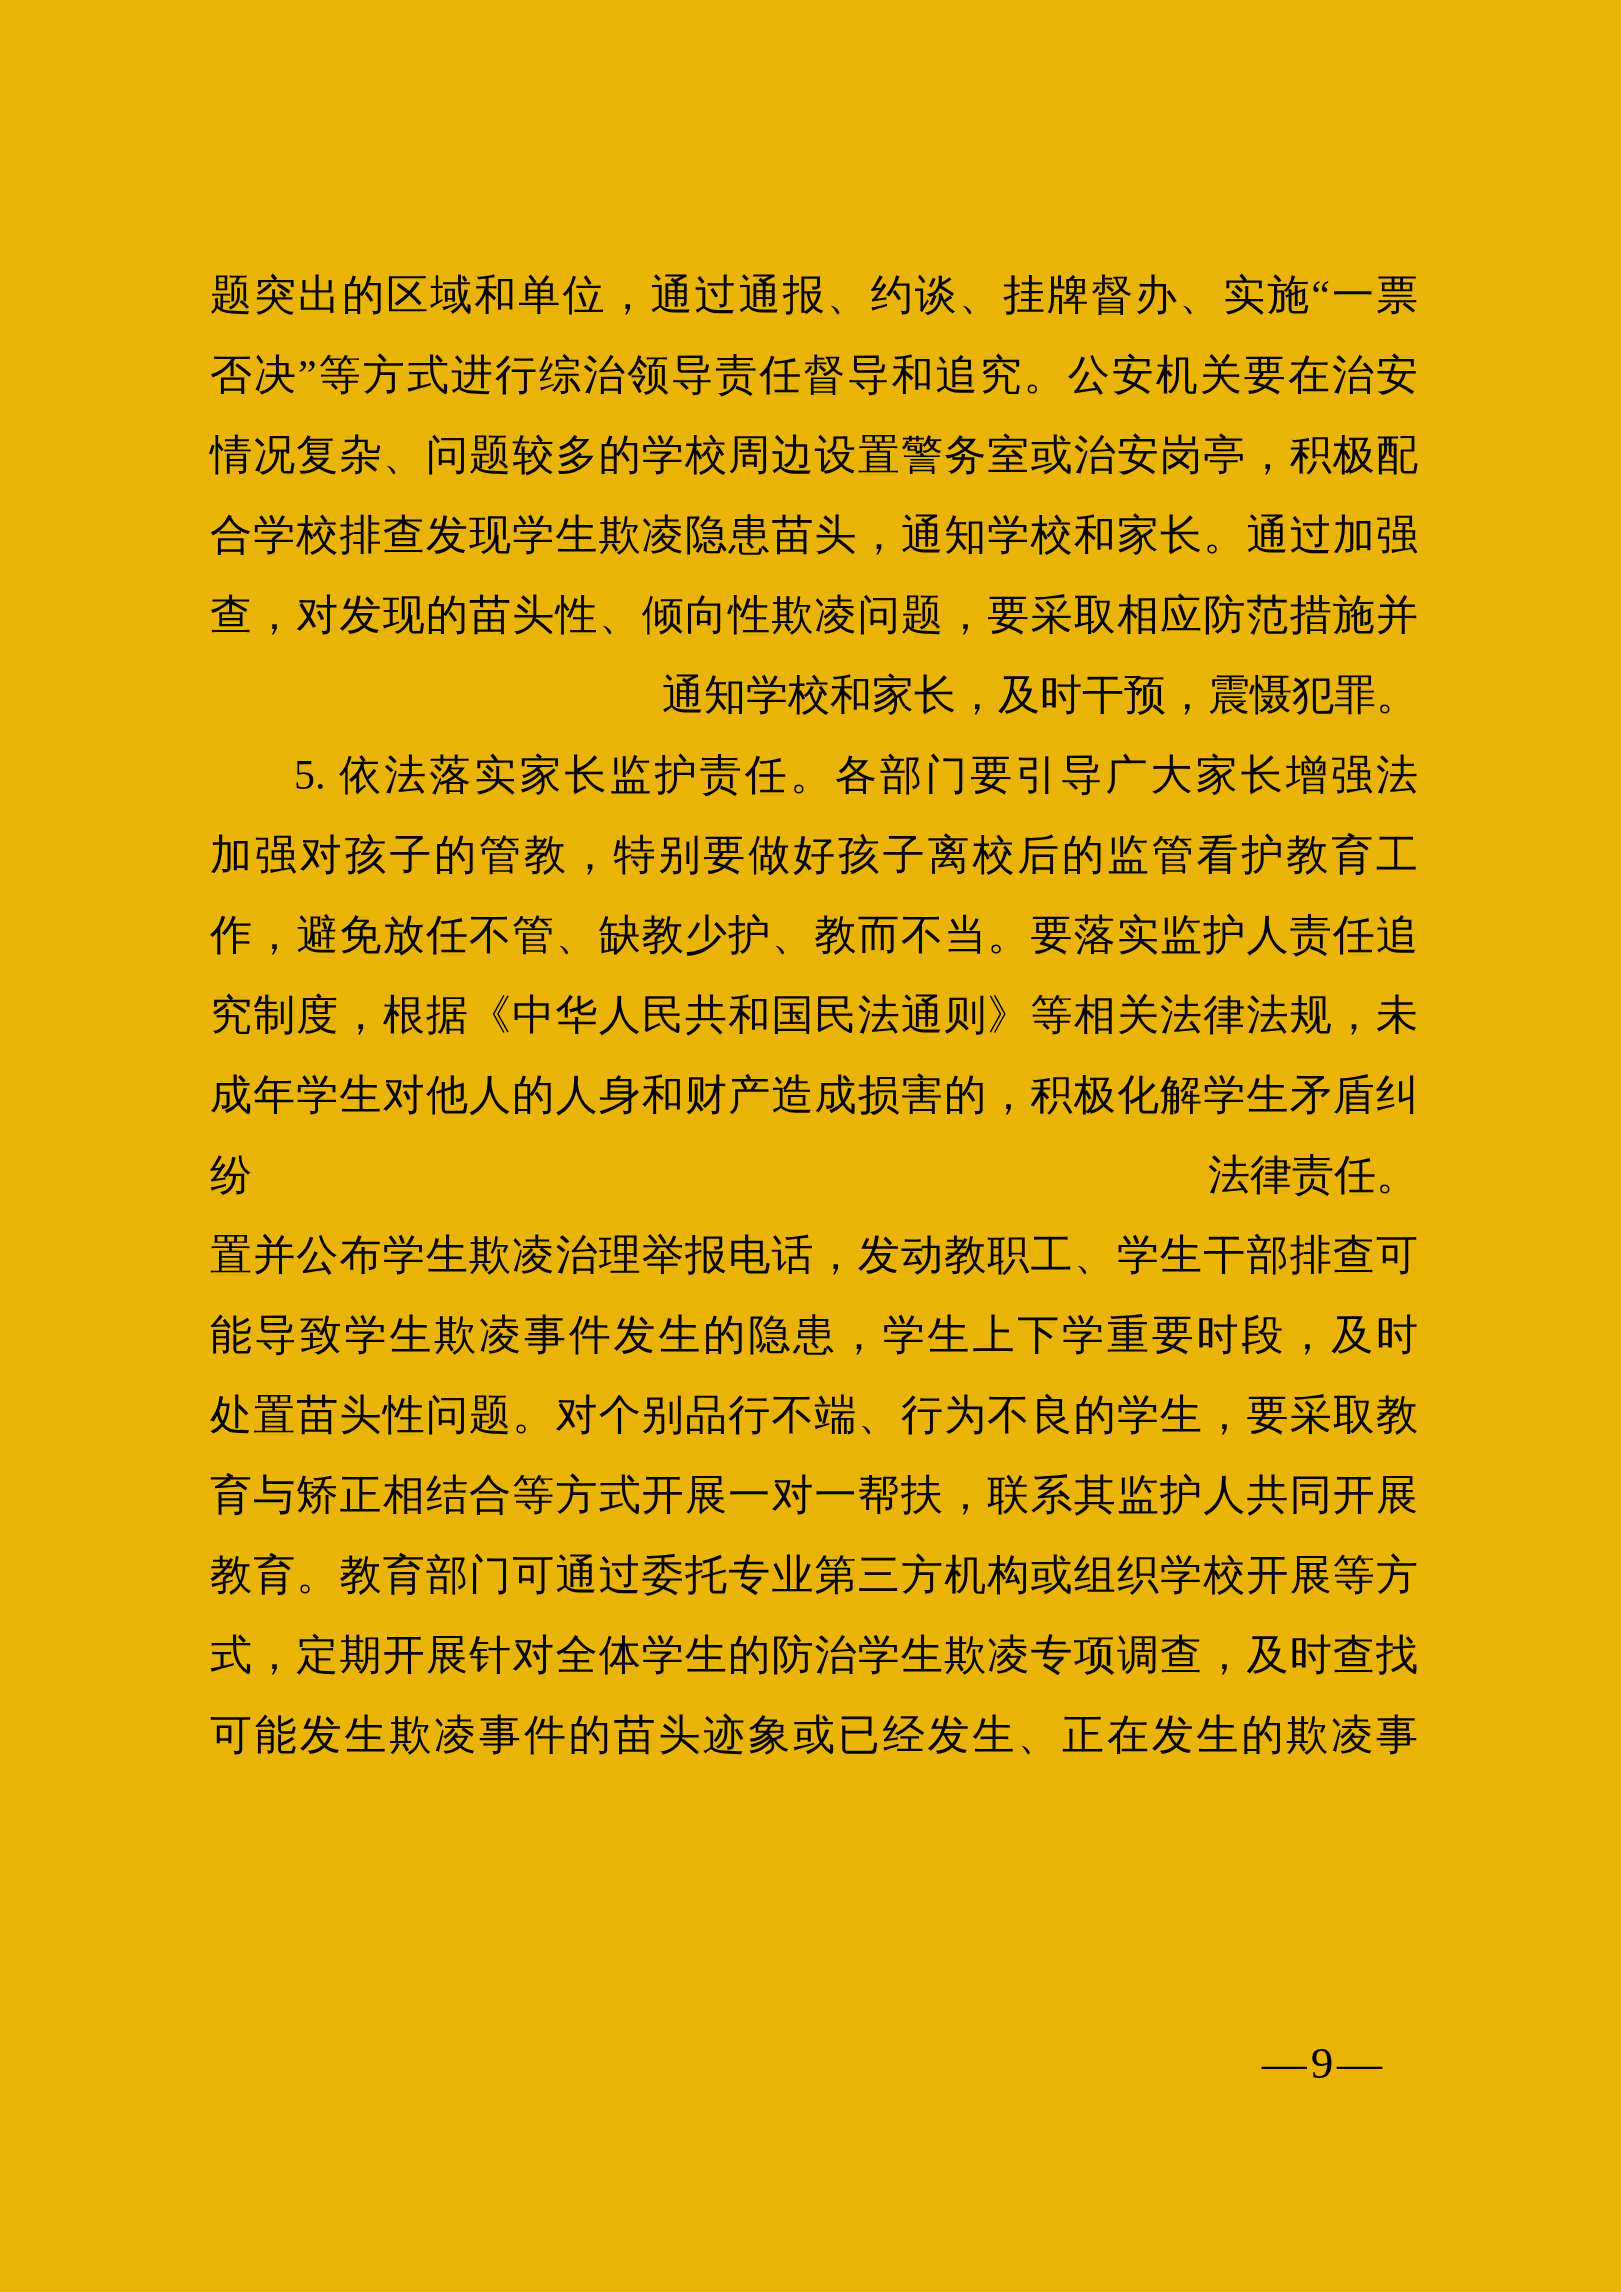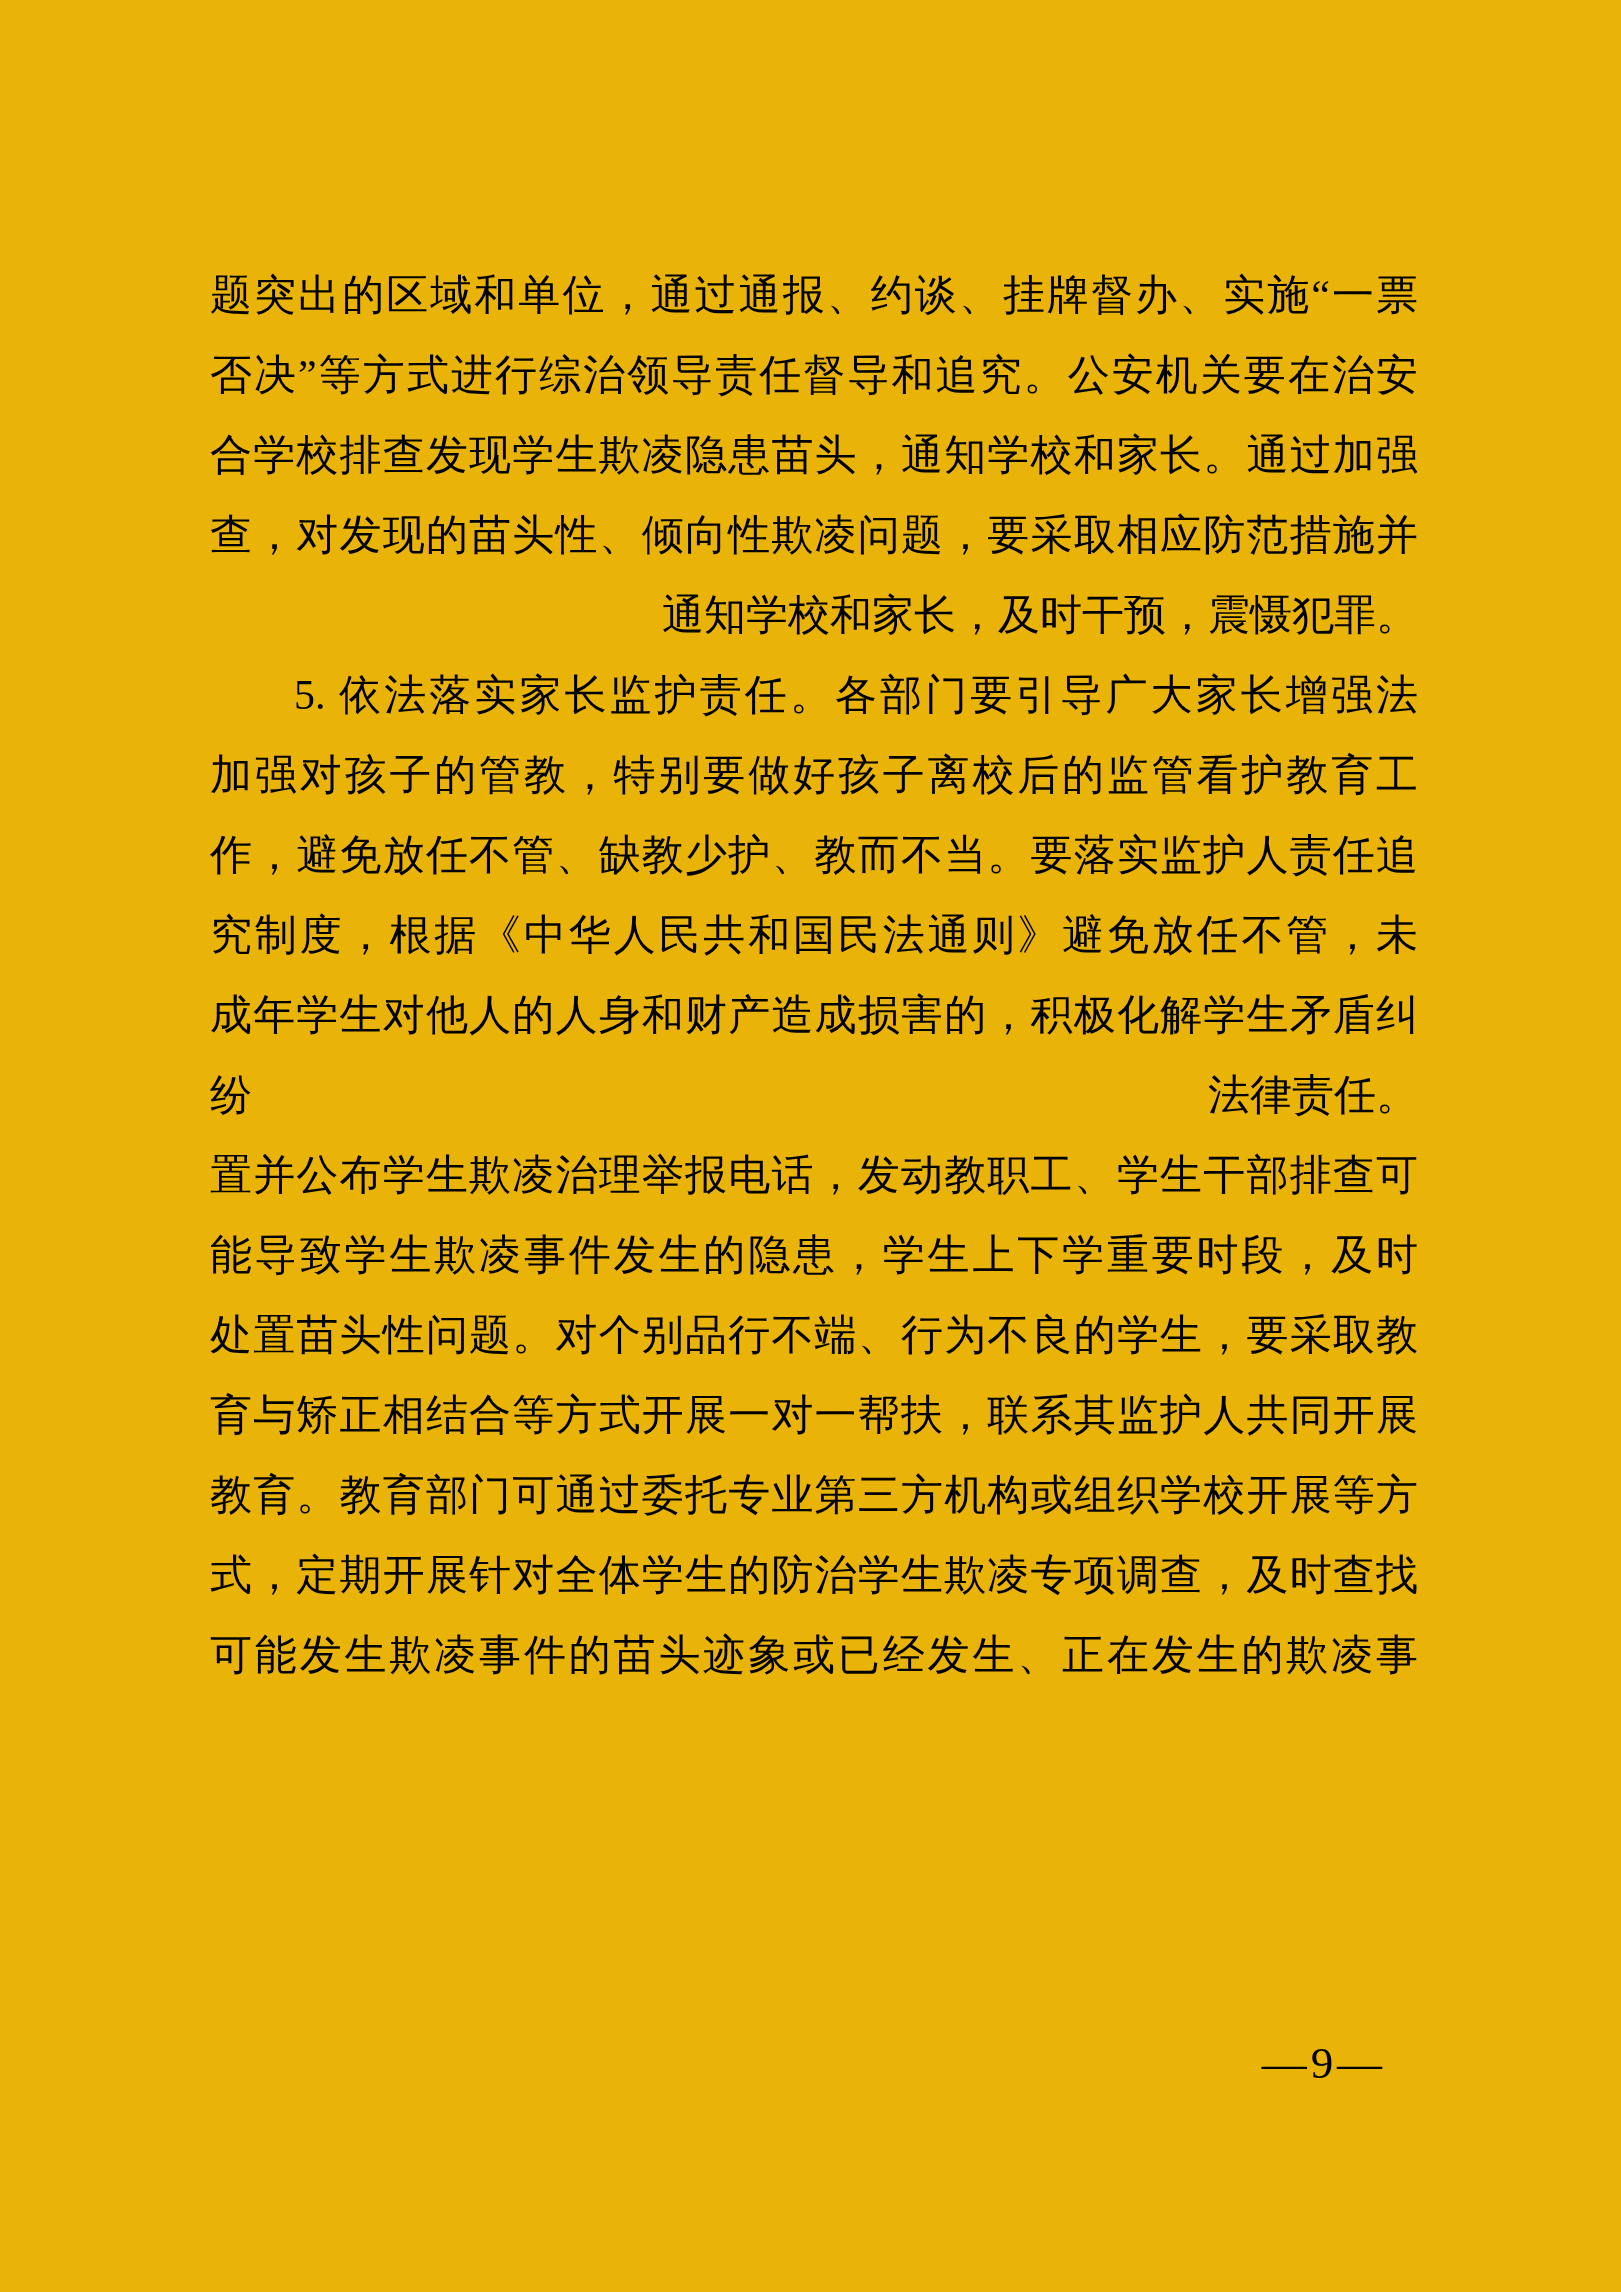--- a/index.html
+++ b/index.html
@@ -53,27 +53,28 @@
     font-family: "Liberation Serif", "DejaVu Serif", serif;
   }
 </style>
 </head>
 <body>
 
 <div class="page">
   <div class="text-block">
       <div class="line justify">题突出的区域和单位，通过通报、约谈、挂牌督办、实施“一票</div>
       <div class="line justify">否决”等方式进行综治领导责任督导和追究。公安机关要在治安</div>
+      <div class="line justify">情况复杂、问题较多的学校周边设置警务室或治安岗亭，积极配</div>
       <div class="line justify">合学校排查发现学生欺凌隐患苗头，通知学校和家长。通过加强</div>
       <div class="line justify">查，对发现的苗头性、倾向性欺凌问题，要采取相应防范措施并</div>
       <div class="line plain">通知学校和家长，及时干预，震慑犯罪。</div>
       <div class="line justify indent">5. 依法落实家长监护责任。各部门要引导广大家长增强法</div>
       <div class="line justify">加强对孩子的管教，特别要做好孩子离校后的监管看护教育工</div>
       <div class="line justify">作，避免放任不管、缺教少护、教而不当。要落实监护人责任追</div>
-      <div class="line justify">究制度，根据《中华人民共和国民法通则》避免放任不管，未</div>
+      <div class="line justify">究制度，根据《中华人民共和国民法通则》等相关法律法规，未</div>
       <div class="line justify">成年学生对他人的人身和财产造成损害的，积极化解学生矛盾纠纷</div>
       <div class="line plain">法律责任。</div>
       <div class="line justify">置并公布学生欺凌治理举报电话，发动教职工、学生干部排查可</div>
       <div class="line justify">能导致学生欺凌事件发生的隐患，学生上下学重要时段，及时</div>
       <div class="line justify">处置苗头性问题。对个别品行不端、行为不良的学生，要采取教</div>
       <div class="line justify">育与矫正相结合等方式开展一对一帮扶，联系其监护人共同开展</div>
       <div class="line justify">教育。教育部门可通过委托专业第三方机构或组织学校开展等方</div>
       <div class="line justify">式，定期开展针对全体学生的防治学生欺凌专项调查，及时查找</div>
       <div class="line justify">可能发生欺凌事件的苗头迹象或已经发生、正在发生的欺凌事</div>
     </div>

